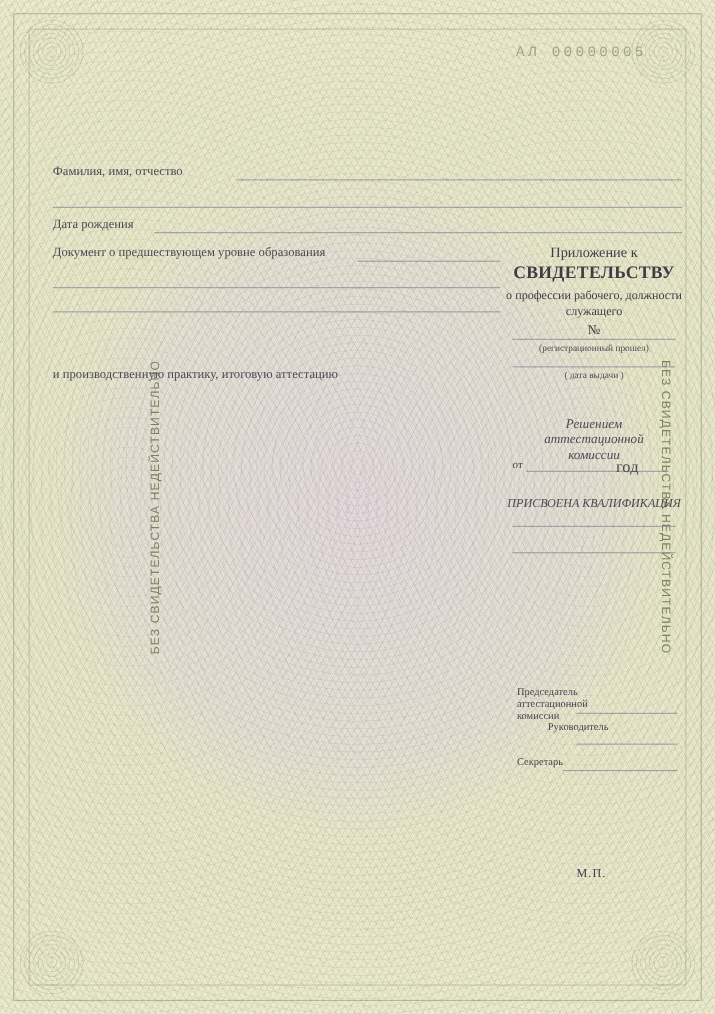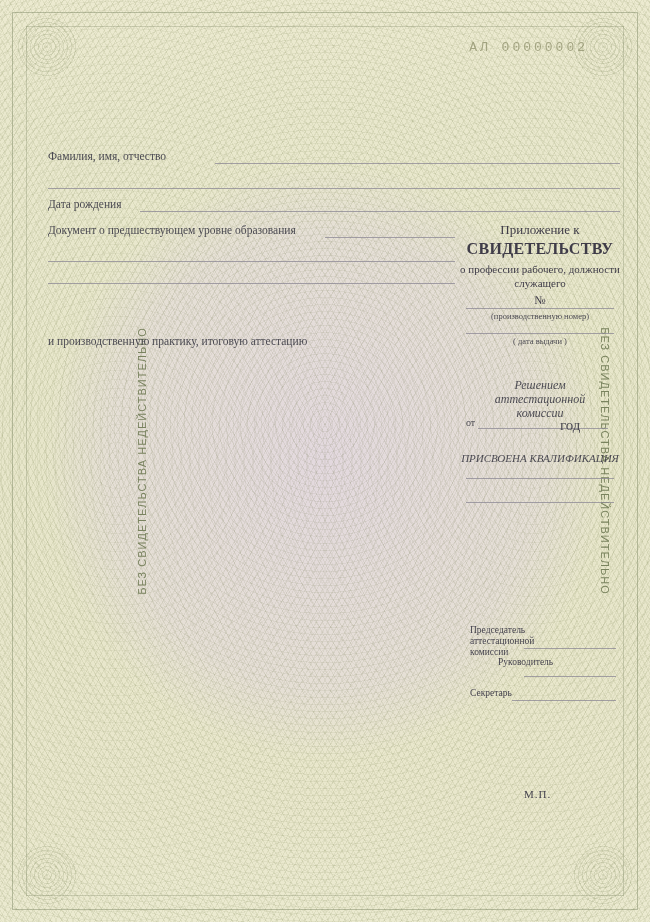--- a/index.html
+++ b/index.html
@@ -100,21 +100,21 @@
   <div class="guilloche"></div>
 
   <div class="frame-outer"></div>
   <div class="frame-inner"></div>
 
   <div class="corner c-tl"></div>
   <div class="corner c-tr"></div>
   <div class="corner c-bl"></div>
   <div class="corner c-br"></div>
 
-  <div class="serial">АЛ  00000002</div>
+  <div class="serial">АЛ  00000005</div>
 
   <div class="side-text side-left">БЕЗ СВИДЕТЕЛЬСТВА НЕДЕЙСТВИТЕЛЬНО</div>
   <div class="side-text side-right">БЕЗ СВИДЕТЕЛЬСТВА НЕДЕЙСТВИТЕЛЬНО</div>
 
   <div class="content">
 
     <div class="label" style="left:48px;top:150px;">Фамилия, имя, отчество</div>
     <div class="rule" style="left:215px;top:163px;width:405px;"></div>
     <div class="rule" style="left:48px;top:188px;width:572px;"></div>
 
@@ -129,21 +129,21 @@
     <div class="label" style="left:48px;top:335px;">и производственную практику, итоговую аттестацию</div>
 
 
     <div class="rightcol">
       <div class="rc-line1">Приложение к</div>
       <div class="rc-line2">СВИДЕТЕЛЬСТВУ</div>
       <div class="rc-line3">о профессии рабочего, должности служащего</div>
       <div class="rc-num">№</div>
     </div>
     <div class="rule" style="left:466px;top:308px;width:148px;"></div>
-    <div class="label" style="left:466px;top:311px;width:148px;text-align:center;font-size:8.5px;color:#4b4a52;">(производственную номер)</div>
+    <div class="label" style="left:466px;top:311px;width:148px;text-align:center;font-size:8.5px;color:#4b4a52;">(регистрационный прошел)</div>
     <div class="rule" style="left:466px;top:333px;width:148px;"></div>
     <div class="label" style="left:466px;top:336px;width:148px;text-align:center;font-size:8.5px;color:#4b4a52;">( дата выдачи )</div>
 
     <div class="label" style="left:460px;top:378px;width:160px;text-align:center;font-style:italic;font-size:12px;">Решением</div>
     <div class="label" style="left:460px;top:392px;width:160px;text-align:center;font-style:italic;font-size:12px;">аттестационной</div>
     <div class="label" style="left:460px;top:406px;width:160px;text-align:center;font-style:italic;font-size:12px;">комиссии</div>
 
     <div class="label" style="left:466px;top:417px;font-size:10px;">от</div>
     <div class="rule" style="left:478px;top:428px;width:130px;"></div>
     <div class="label" style="left:560px;top:417px;font-size:15px;">год</div>

